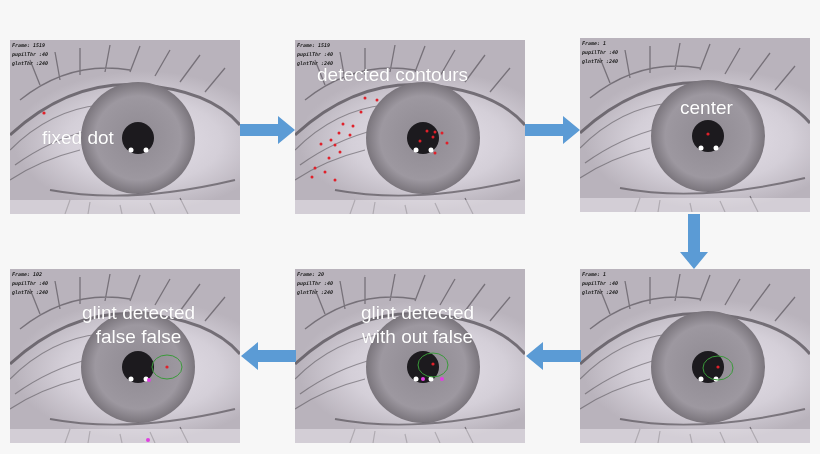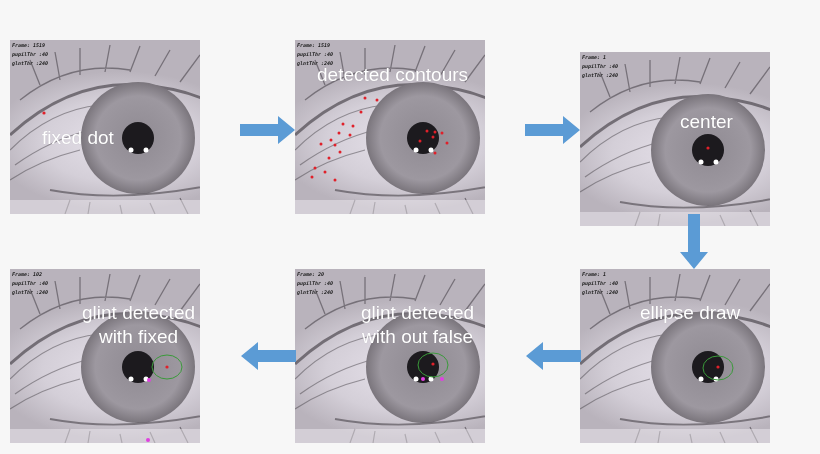--- a/index.html
+++ b/index.html
@@ -1,17 +1,17 @@
 <!DOCTYPE html>
 <html><head>
 <meta charset="utf-8">
 <style>
   html, body { margin:0; padding:0; }
   body { width:820px; height:454px; background:#f7f7f7; position:relative; overflow:hidden; font-family:"Liberation Sans", sans-serif; }
-  .panel { position:absolute; width:190px; height:174px; overflow:hidden;
+  .panel { position:absolute; width:230px; height:174px; overflow:hidden;
     background: radial-gradient(ellipse 130px 70px at 58% 58%, #e6e1ea 0%, #d4cfd8 60%, #b9b3bc 100%); }
   .panel .hairs { position:absolute; inset:0; }
   .hud { position:absolute; left:2px; top:1px; font-family:"DejaVu Sans Mono", monospace; font-size:5px; line-height:9px; color:#222; font-style:italic; font-weight:bold; }
   .label { position:absolute; color:#fff; font-size:19px; text-align:center; line-height:24px; white-space:nowrap; text-shadow:0 0 1px rgba(0,0,0,0.15); }
   .arrow { position:absolute; }
 </style>
 </head>
 <body>
 
 <svg width="0" height="0" style="position:absolute">
@@ -83,21 +83,21 @@
   <div class="hud">
       <div>Frame: 1519</div>
       <div>pupilThr :40</div>
       <div>glntThr :240</div>
     </div>
   <div class="label" style="left:22px;top:23px;">
       <div>detected contours</div>
     </div>
 </div>
 
-<div class="panel" style="left:580px;top:52px;">
+<div class="panel" style="left:580px;top:38px;">
   <svg class="hairs" width="230" height="174">
       <use href="#eye"></use>
       <circle cx="128" cy="96" r="1.6" fill="#e0202a"></circle>
     </svg>
   <div class="hud">
       <div>Frame: 1</div>
       <div>pupilThr :40</div>
       <div>glntThr :240</div>
     </div>
   <div class="label" style="left:100px;top:58px;">
@@ -110,21 +110,20 @@
       <use href="#eye"></use>
     <ellipse cx="138" cy="99" rx="15" ry="12" fill="none" stroke="#3a9a3a" stroke-width="1"></ellipse>
     <circle cx="138" cy="98" r="1.6" fill="#e0202a"></circle>
     </svg>
   <div class="hud">
       <div>Frame: 1</div>
       <div>pupilThr :40</div>
       <div>glntThr :240</div>
     </div>
   <div class="label" style="left:60px;top:32px;">
-      <div>ellipse draw</div>
     </div>
 </div>
 
 <div class="panel" style="left:295px;top:269px;">
   <svg class="hairs" width="230" height="174">
       <use href="#eye"></use>
     <ellipse cx="138" cy="96" rx="15" ry="12" fill="none" stroke="#3a9a3a" stroke-width="1"></ellipse>
     <circle cx="138" cy="95" r="1.6" fill="#e0202a"></circle>
     <circle cx="128" cy="110" r="2" fill="#e040e0"></circle>
       <circle cx="147" cy="110" r="2" fill="#e040e0"></circle>
@@ -148,21 +147,21 @@
     <circle cx="139" cy="111" r="2" fill="#e040e0"></circle>
       <circle cx="138" cy="171" r="2" fill="#e040e0"></circle>
     </svg>
   <div class="hud">
       <div>Frame: 102</div>
       <div>pupilThr :40</div>
       <div>glntThr :240</div>
     </div>
   <div class="label" style="left:72px;top:32px;">
       <div>glint detected</div>
-      <div>with fixed</div>
+      <div>false false</div>
     </div>
 </div>
 
 <svg class="arrow" style="left:240px;top:116px;" width="56" height="28">
     <polygon points="0,8 38,8 38,0 55,14 38,28 38,20 0,20" fill="#5b9bd5"></polygon>
   </svg>
 <svg class="arrow" style="left:525px;top:116px;" width="56" height="28">
     <polygon points="0,8 38,8 38,0 55,14 38,28 38,20 0,20" fill="#5b9bd5"></polygon>
   </svg>
 <svg class="arrow" style="left:680px;top:214px;" width="28" height="56">

